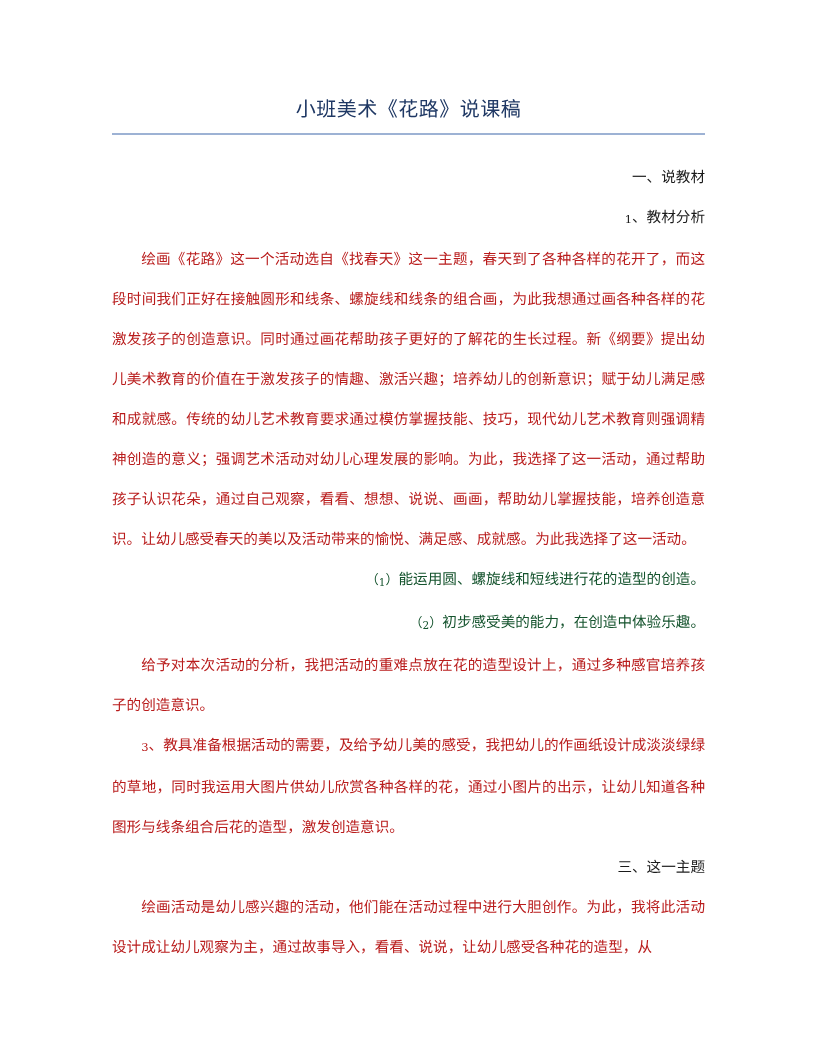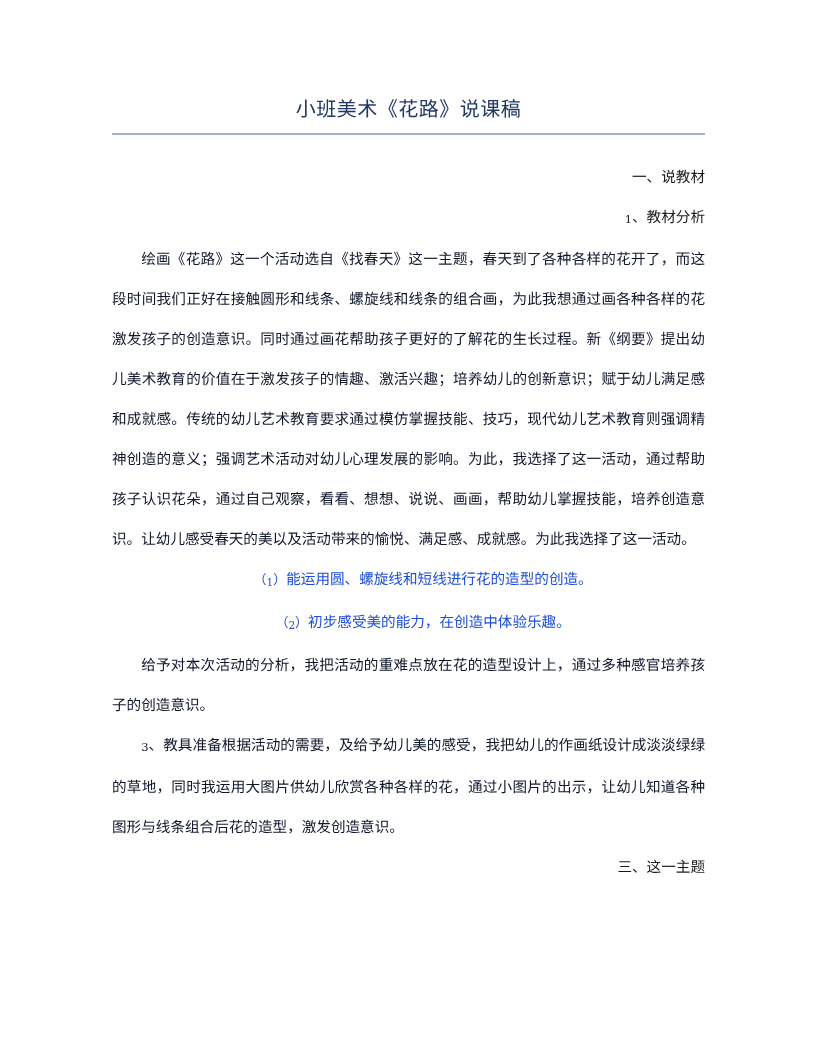--- a/index.html
+++ b/index.html
@@ -46,44 +46,44 @@
     width: 100%;
   }
   .body-block {
     margin-top: 22px;
   }
   p.para {
     margin: 0 0 0 0;
     padding: 0;
     font-size: 14.6px;
     line-height: 40px;
-    color: #0f172a;
+    color: #b91c1c;
     text-align: justify;
     text-justify: inter-ideograph;
     text-indent: 2em;
     font-family: "DejaVu Sans", "Liberation Sans", sans-serif;
   }
   p.heading {
     margin: 0;
     padding: 0;
     font-size: 14.6px;
     line-height: 40px;
     color: #1a1a1a;
     text-indent: 2em;
     text-align: right;
     font-family: "DejaVu Sans", "Liberation Sans", sans-serif;
   }
   p.listitem {
     margin: 0;
     padding: 0;
     font-size: 14.6px;
     line-height: 40px;
-    color: #1d4ed8;
+    color: #14532d;
     text-indent: 2em;
-    text-align: center;
+    text-align: right;
     font-family: "DejaVu Sans", "Liberation Sans", sans-serif;
   }
   .num-small {
     font-size: 11.5px;
     vertical-align: -1px;
     font-family: "DejaVu Serif", "Liberation Serif", serif;
   }
   .paren-num {
     font-family: "DejaVu Serif", "Liberation Serif", serif;
     font-size: 13px;
@@ -116,16 +116,17 @@
       <p class="listitem"><span class="paren-num">（<span class="dig">1</span>）</span><span>能运用圆、螺旋线和短线进行花的造型的创造。</span></p>
 
       <p class="listitem"><span class="paren-num">（<span class="dig">2</span>）</span><span>初步感受美的能力，在创造中体验乐趣。</span></p>
 
       <p class="para">给予对本次活动的分析，我把活动的重难点放在花的造型设计上，通过多种感官培养孩子的创造意识。</p>
 
       <p class="para"><span class="num-small">3</span><span>、教具准备根据活动的需要，及给予幼儿美的感受，我把幼儿的作画纸设计成淡淡绿绿的草地，同时我运用大图片供幼儿欣赏各种各样的花，通过小图片的出示，让幼儿知道各种图形与线条组合后花的造型，激发创造意识。</span></p>
 
       <p class="heading">三、这一主题</p>
 
+      <p class="para">绘画活动是幼儿感兴趣的活动，他们能在活动过程中进行大胆创作。为此，我将此活动设计成让幼儿观察为主，通过故事导入，看看、说说，让幼儿感受各种花的造型，从</p>
 
     </div>
   </div>
 </div>
 
 </body></html>

